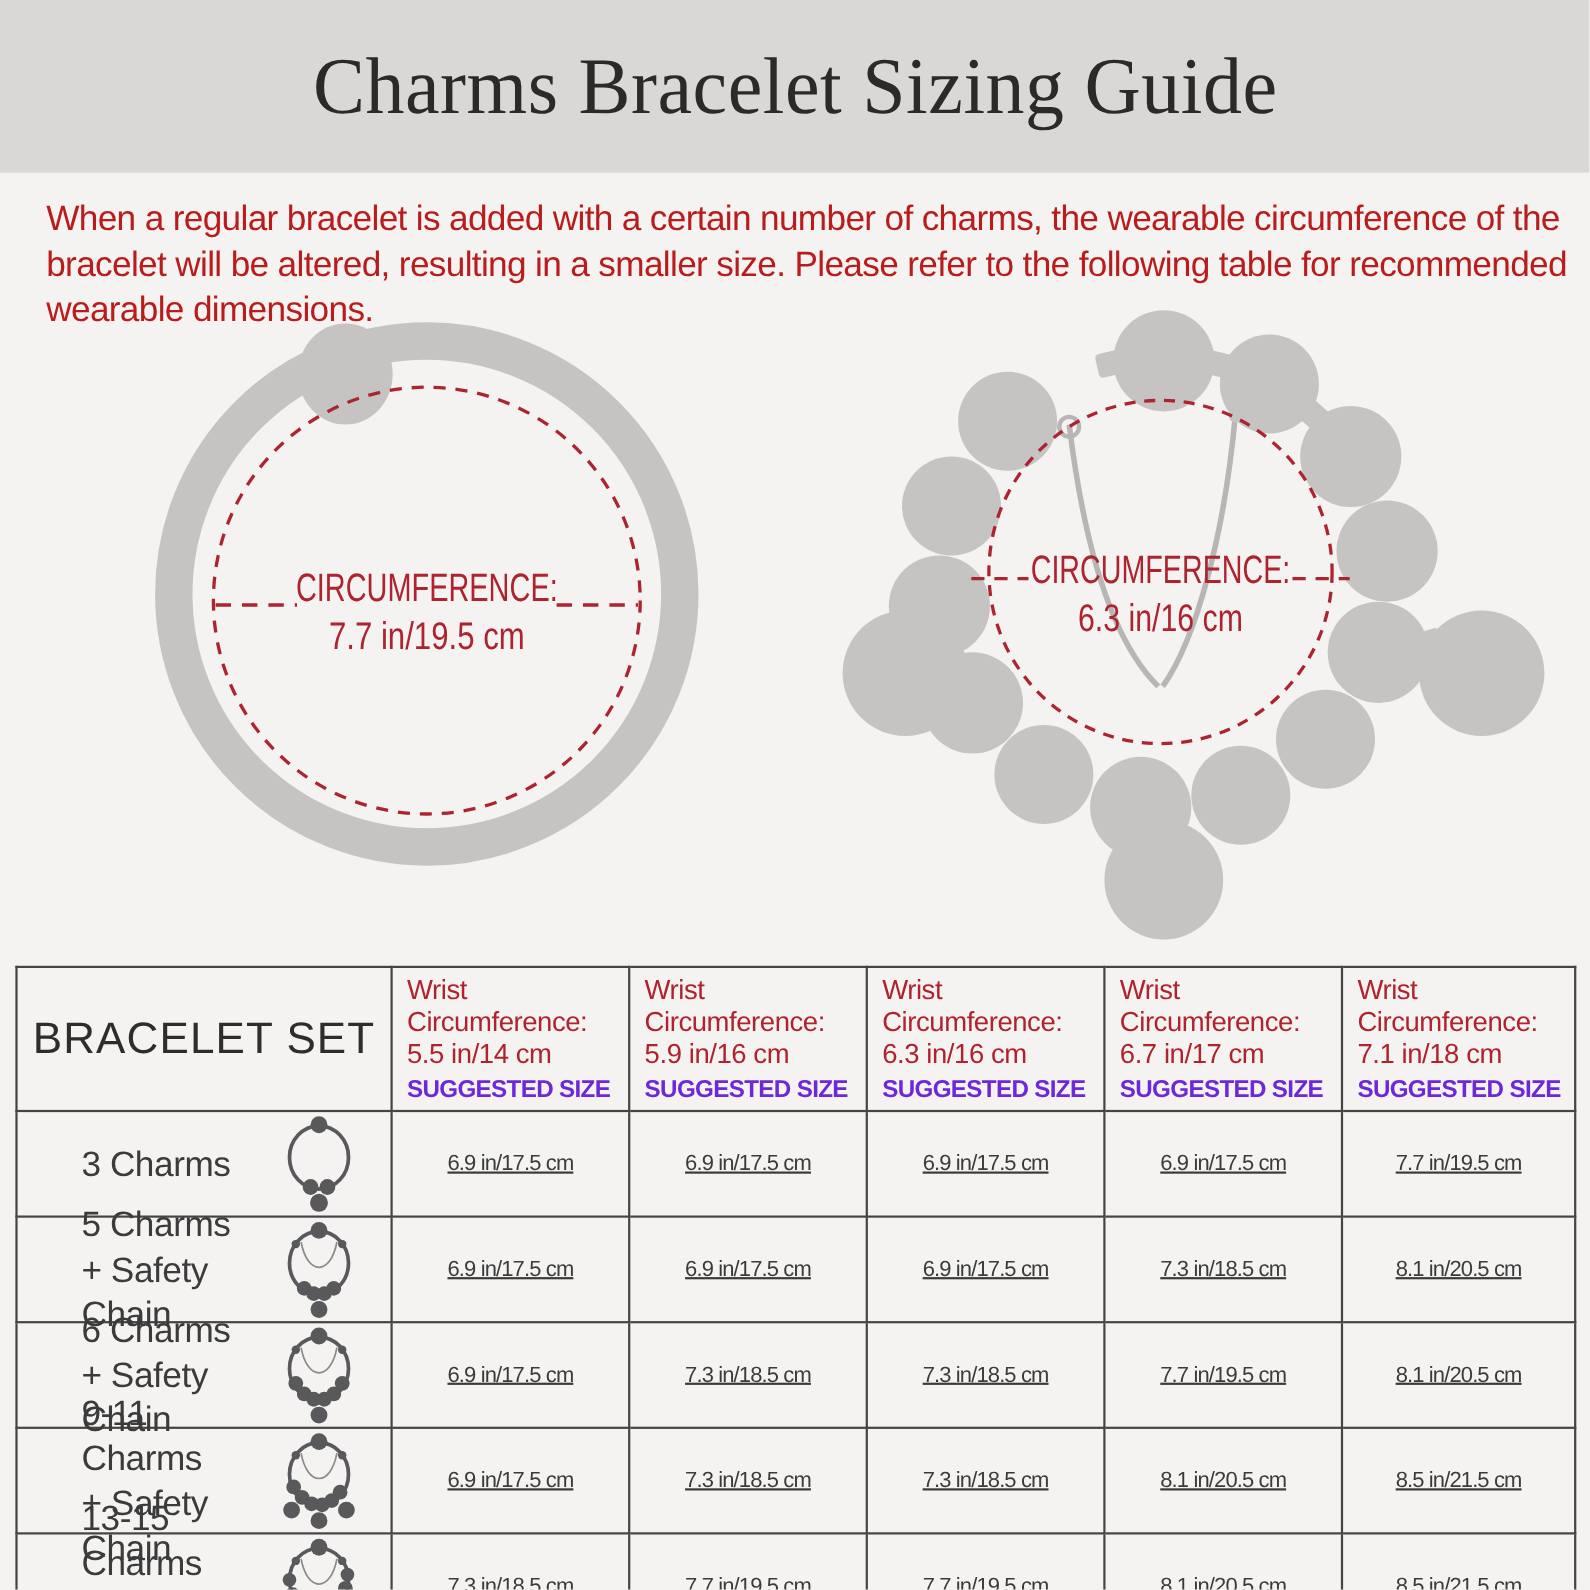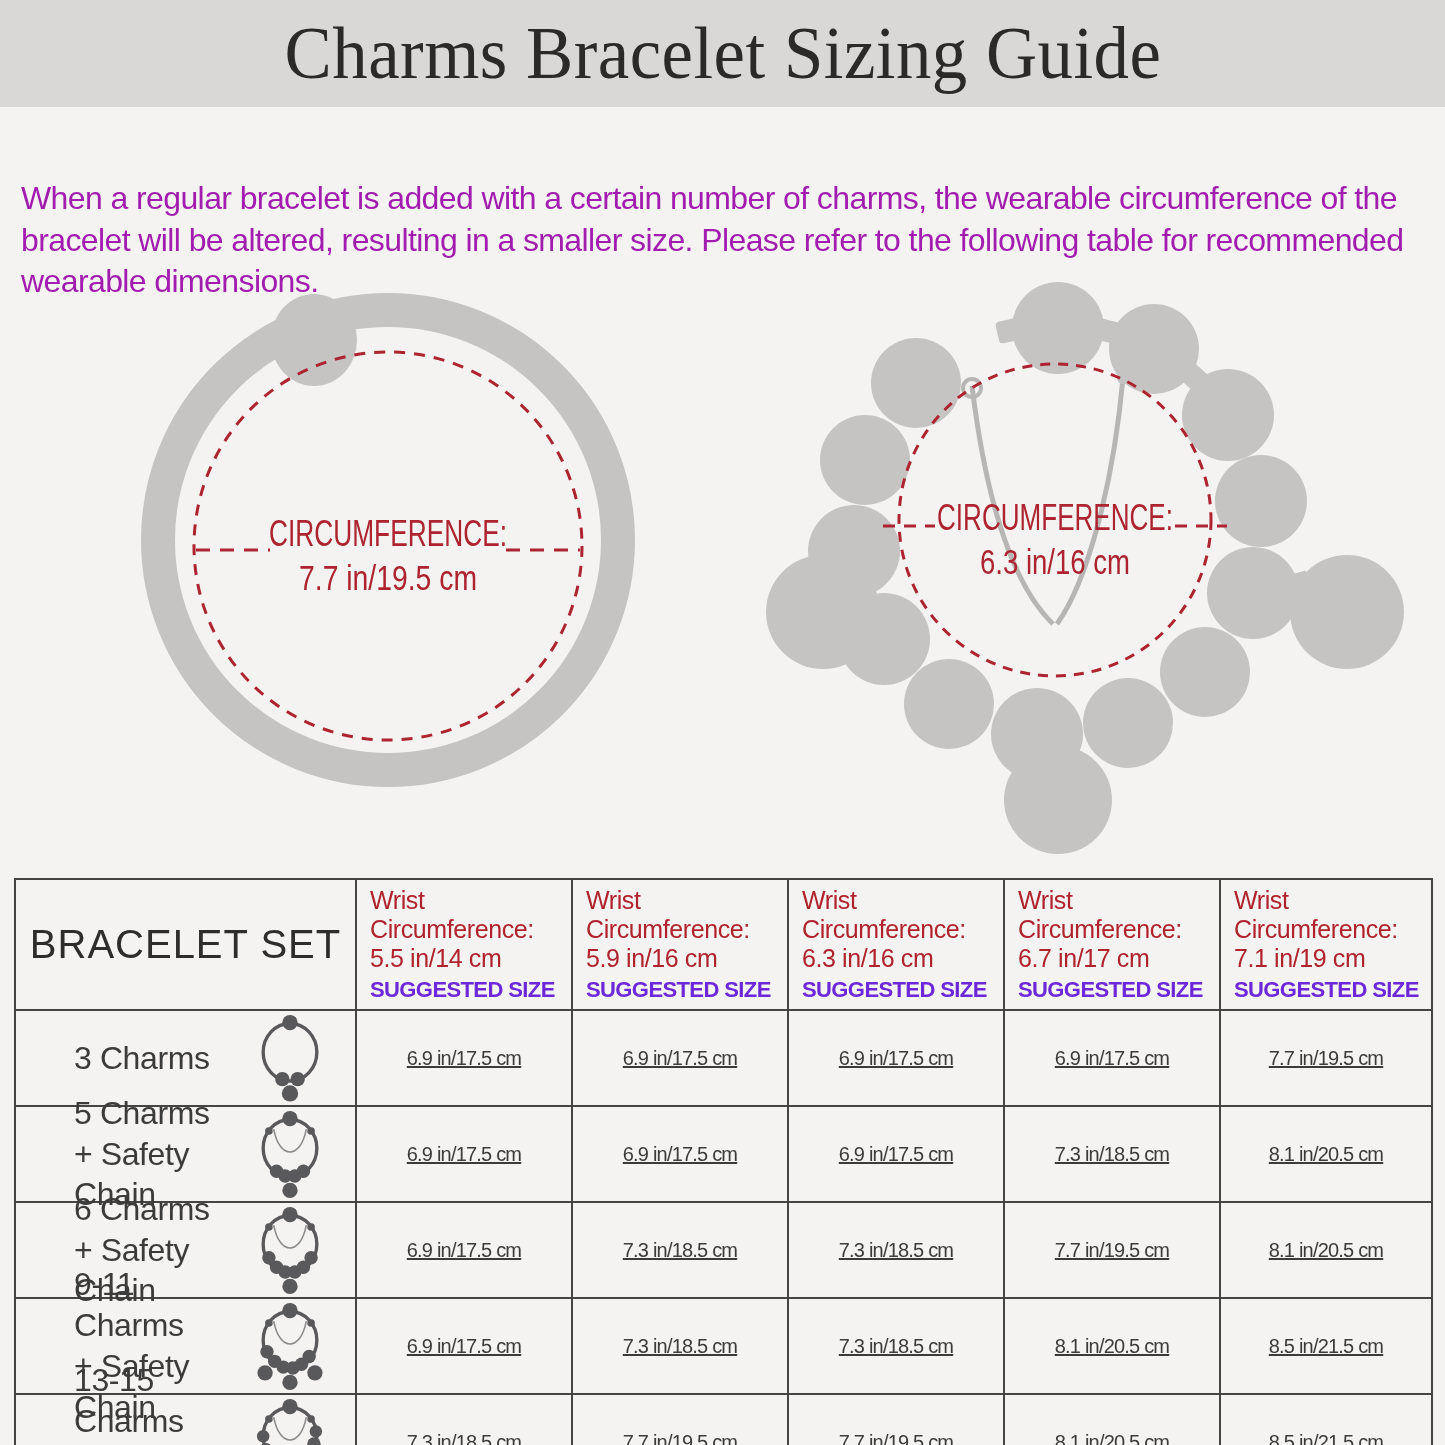--- a/index.html
+++ b/index.html
@@ -4,33 +4,33 @@
 <style>
   html,body{margin:0;padding:0;}
   body{
     width:1445px;height:1445px;position:relative;overflow:hidden;
     background:#f4f3f1;
     font-family:"Liberation Sans",sans-serif;
     -webkit-font-smoothing:antialiased;
   }
   
   .title-band{
-    position:absolute;top:0;left:0;width:1445px;height:107px;
+    position:absolute;top:0;left:0;width:1445px;height:157px;
     background:#d9d8d7;display:flex;align-items:center;justify-content:center;
   }
   .title-band h1{
     margin:0;font-family:"Liberation Serif",serif;font-weight:500;
     font-size:73px;color:#2b2a29;letter-spacing:0.5px;
     transform:scaleX(0.97);transform-origin:center;
     white-space:nowrap;
   }
   
   .intro{
-    position:absolute;top:146px;left:21px;width:1400px;
-    font-size:32px;line-height:1.30;color:#a21caf;letter-spacing:-0.6px;
+    position:absolute;top:146px;left:42px;width:1400px;
+    font-size:32px;line-height:1.30;color:#b91c1c;letter-spacing:-0.6px;
   }
   
   .diagram{position:absolute;}
   .diagram.left{top:288px;left:62px;}
   .diagram.right{top:282px;left:735px;}
   svg{display:block;overflow:visible;}
   .gray{fill:#c5c4c3;}
   .gray-stroke{stroke:#c5c4c3;fill:none;}
   .chain{stroke:#b7b6b5;fill:none;}
   .red-dash{stroke:#ad2330;fill:none;}
@@ -170,21 +170,21 @@
     <th class="size-col">
       <div class="size-col-inner">
         <span class="wrist-line">Wrist Circumference:</span>
         <span class="wrist-line">6.7 in/17 cm</span>
         <span class="suggested">SUGGESTED SIZE</span>
       </div>
     </th>
     <th class="size-col">
       <div class="size-col-inner">
         <span class="wrist-line">Wrist Circumference:</span>
-        <span class="wrist-line">7.1 in/19 cm</span>
+        <span class="wrist-line">7.1 in/18 cm</span>
         <span class="suggested">SUGGESTED SIZE</span>
       </div>
     </th>
   </tr>
 
   <tr class="datarow">
     <td>
       <div class="rowhead-inner">
         <div class="row-label">
           <span>3 Charms</span>

